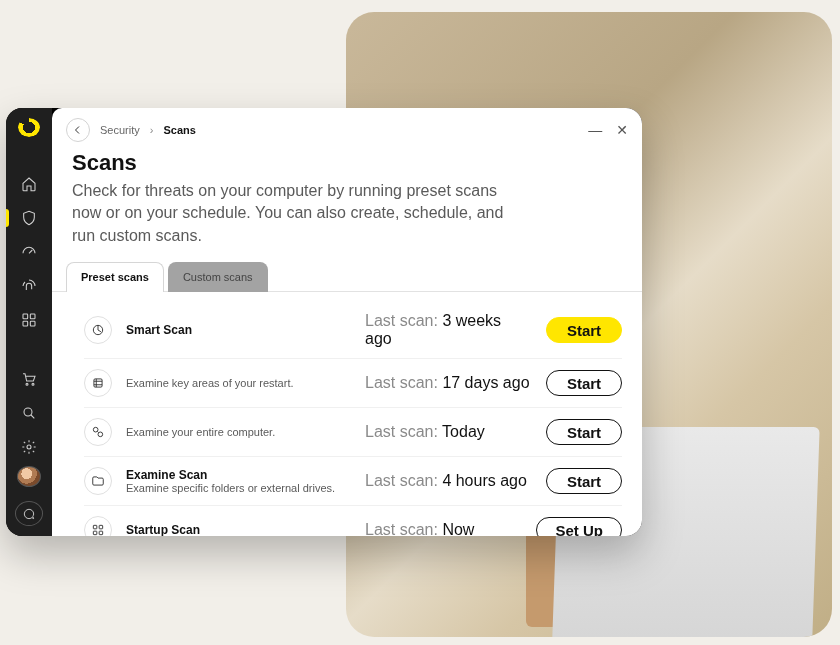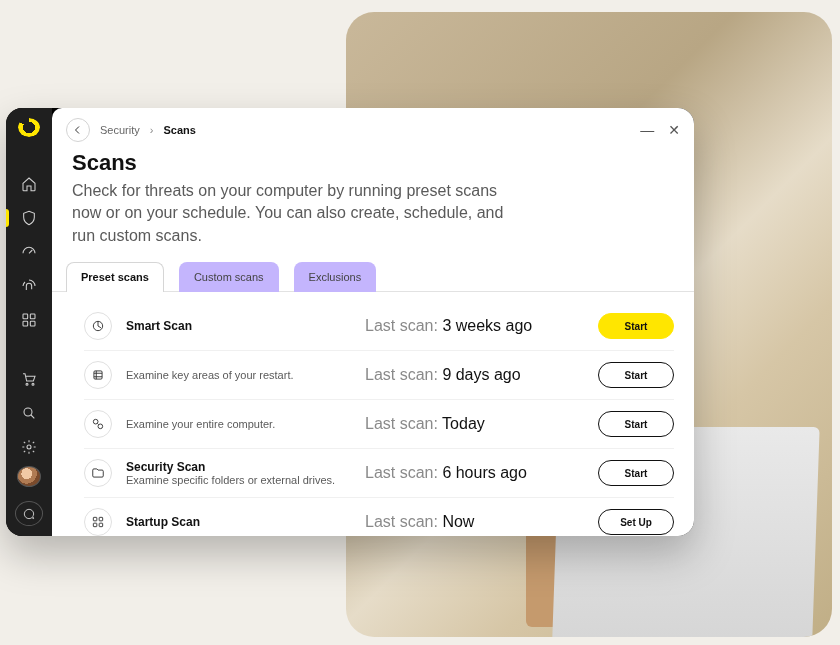--- a/index.html
+++ b/index.html
@@ -27,21 +27,21 @@
   }
   .cup::before{
     content:""; position:absolute; left:50%; top:-22px; transform:translateX(-50%);
     width:75px; height:30px; background:#fff; border-radius:50%;
     box-shadow: inset 0 2px 2px rgba(0,0,0,.15);
   }
 
   .appwin {
     position: absolute;
     left: 6px; top: 108px;
-    width: 688px; height: 428px;
+    width: 636px; height: 428px;
     background:#000;
     border-radius: 16px;
     box-shadow: 0 18px 40px rgba(0,0,0,.25);
     overflow: hidden;
     display:flex;
   }
 
   .sidebar {
     width: 46px;
     background:#1f1f1f;
@@ -101,25 +101,25 @@
   .winctrl{margin-left:auto;display:flex;gap:14px;color:#555;}
   .winctrl span{cursor:pointer;font-size:14px;line-height:1;}
 
   .header{
     padding: 4px 20px 8px 20px;
   }
   .header h1{font-size:22px;font-weight:800;color:#111;margin-bottom:4px;}
   .header p{font-size:16px;color:#5a5a5a;max-width:440px;line-height:1.4;}
 
   .tabs{
-    display:flex;gap:15px;padding:0 14px;border-bottom:1px solid #e2e2e2;margin-top:6px;
+    display:flex;gap:4px;padding:0 14px;border-bottom:1px solid #e2e2e2;margin-top:6px;
   }
   .tab{
     font-size:11px;color:#444;padding:8px 14px 9px;border:1px solid transparent;border-bottom:none;
-    border-top-left-radius:8px;border-top-right-radius:8px;cursor:pointer;position:relative;top:1px;background:#c4b5fd;
+    border-top-left-radius:8px;border-top-right-radius:8px;cursor:pointer;position:relative;top:1px;background:#a3a3a3;
   }
   .tab.active{
     border-color:#d6d6d6;font-weight:600;color:#111;background:#fff;
   }
   .tab.active::after{
     content:"";position:absolute;left:0;right:0;bottom:-1px;height:2px;background:#fff;
   }
 
   .scanlist{padding:10px 20px 4px 32px;display:flex;flex-direction:column;}
   .scanrow{
@@ -131,21 +131,21 @@
     display:flex;align-items:center;justify-content:center;flex:0 0 28px;
   }
   .scanicon svg{width:14px;height:14px;stroke:#333;fill:none;stroke-width:1.6;}
   .scaninfo{width:225px;}
   .scaninfo .stitle{font-size:12px;font-weight:700;color:#111;}
   .scaninfo .sdesc{font-size:11px;color:#5a5a5a;}
   .scanmeta{flex:1;font-size:16px;color:#8a8a8a;}
   .scanmeta .sval{color:#111;}
   .scanbtn{
     min-width:76px;height:26px;padding:0 18px;border-radius:13px;border:1.5px solid #111;
-    background:#fff;color:#111;font-size:10px;font-weight:700;cursor:pointer;
+    background:#fff;color:#111;font-size:15px;font-weight:700;cursor:pointer;
     display:flex;align-items:center;justify-content:center;
   }
   .scanbtn.primary{background:#ffe600;border-color:#ffe600;color:#111;}
 </style>
 </head>
 <body>
 
 <div class="stage">
   <div class="photo">
     <div class="cup"></div>
@@ -237,21 +237,20 @@
       </div>
 
       <div class="header">
         <h1>Scans</h1>
         <p>Check for threats on your computer by running preset scans now or on your schedule. You can also create, schedule, and run custom scans.</p>
       </div>
 
       <div class="tabs">
         <div class="tab active">Preset scans</div>
         <div class="tab">Custom scans</div>
-        <div class="tab">Exclusions</div>
       </div>
 
       <div class="scanlist">
 
         <div class="scanrow">
           <div class="scanicon">
             <svg viewBox="0 0 24 24">
                 <circle cx="12" cy="12" r="8"></circle>
                 <path d="M12 4v8l5 3"></path>
               </svg>
@@ -269,21 +268,21 @@
           <div class="scanicon">
             <svg viewBox="0 0 24 24">
                 <rect x="5" y="5" width="14" height="14" rx="2"></rect>
                 <path d="M5 9h14M5 15h14M9 5v14"></path>
               </svg>
           </div>
           <div class="scaninfo">
             <div class="sdesc">Examine key areas of your restart.</div>
           </div>
           <div class="scanmeta">
-            <span>Last scan: </span><span class="sval">9 days ago</span>
+            <span>Last scan: </span><span class="sval">17 days ago</span>
           </div>
           <button class="scanbtn">Start</button>
         </div>
 
         <div class="scanrow">
           <div class="scanicon">
             <svg viewBox="0 0 24 24">
                 <circle cx="8" cy="8" r="4"></circle>
                 <circle cx="16" cy="16" r="4"></circle>
                 <path d="M11 11l2 2"></path>
@@ -298,25 +297,25 @@
           <button class="scanbtn">Start</button>
         </div>
 
         <div class="scanrow">
           <div class="scanicon">
             <svg viewBox="0 0 24 24">
                 <path d="M3 7a2 2 0 0 1 2-2h5l2 2h7a2 2 0 0 1 2 2v8a2 2 0 0 1-2 2H5a2 2 0 0 1-2-2z"></path>
               </svg>
           </div>
           <div class="scaninfo">
-            <div class="stitle">Security Scan</div>
+            <div class="stitle">Examine Scan</div>
             <div class="sdesc">Examine specific folders or external drives.</div>
           </div>
           <div class="scanmeta">
-            <span>Last scan: </span><span class="sval">6 hours ago</span>
+            <span>Last scan: </span><span class="sval">4 hours ago</span>
           </div>
           <button class="scanbtn">Start</button>
         </div>
 
         <div class="scanrow">
           <div class="scanicon">
             <svg viewBox="0 0 24 24">
                 <rect x="4" y="4" width="6" height="6" rx="1"></rect>
                 <rect x="14" y="4" width="6" height="6" rx="1"></rect>
                 <rect x="4" y="14" width="6" height="6" rx="1"></rect>

